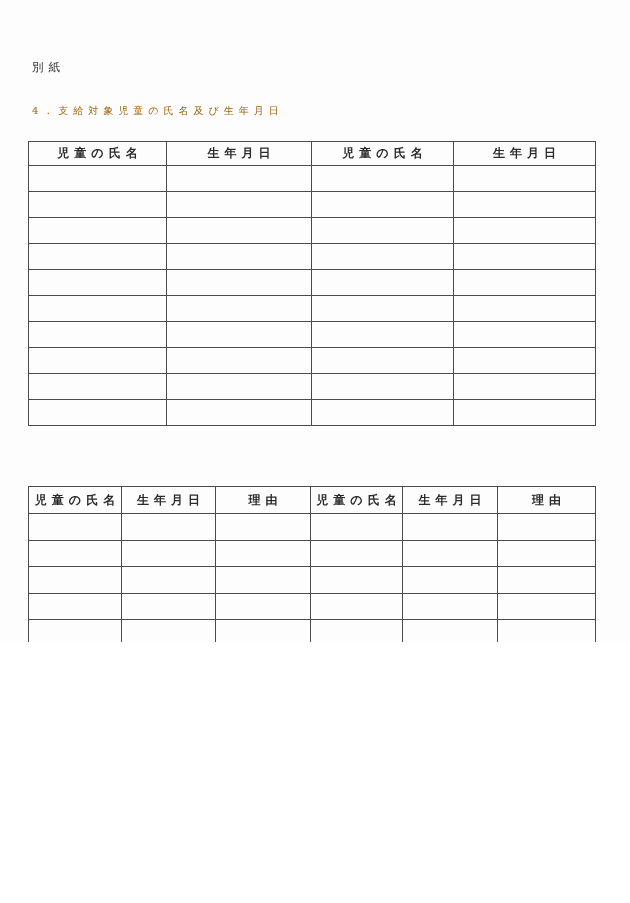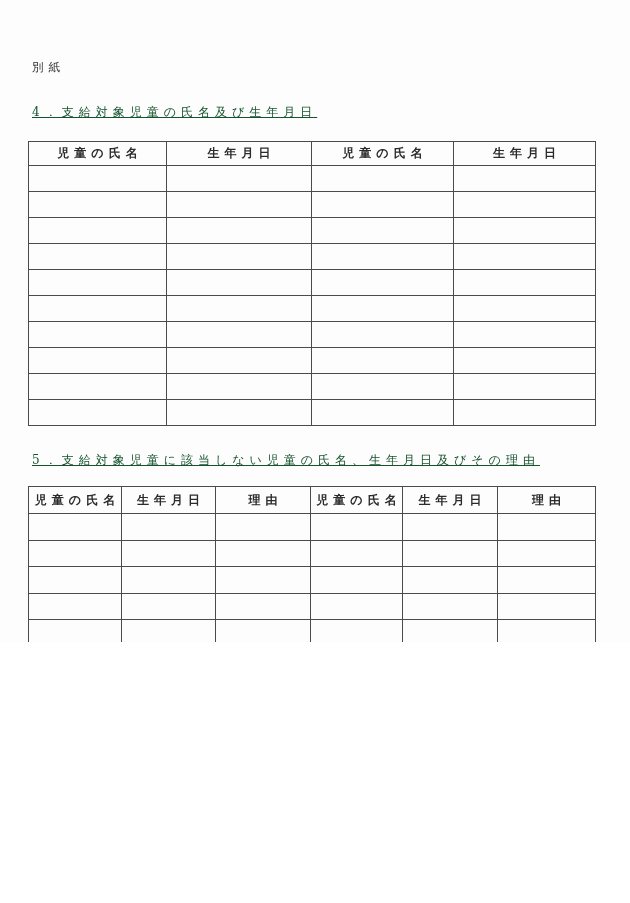--- a/index.html
+++ b/index.html
@@ -20,25 +20,24 @@
     position: absolute;
     left: 32px;
     top: 60px;
     font-size: 11.5px;
     letter-spacing: 5px;
     white-space: nowrap;
   }
   .heading {
     position: absolute;
     left: 32px;
-    font-size: 12px;
+    font-size: 10px;
     letter-spacing: 5px;
     white-space: nowrap;
-    color: #14532d;
-    text-decoration: underline;
+    color: #a16207;
   }
   .heading.h4 { top: 104px; }
   .heading.h5 { top: 452px; }
 
   table {
     position: absolute;
     left: 28px;
     border-collapse: collapse;
     table-layout: fixed;
     width: 567px;
@@ -149,21 +148,20 @@
         </tr>
         <tr>
           <td></td>
           <td></td>
           <td></td>
           <td></td>
         </tr>
       </tbody>
   </table>
 
-  <div class="heading h5">5．支給対象児童に該当しない児童の氏名、生年月日及びその理由</div>
 
   <table class="t2">
     <colgroup>
       <col style="width:93px">
       <col style="width:94px">
       <col style="width:95px">
       <col style="width:92px">
       <col style="width:95px">
       <col style="width:98px">
     </colgroup>

